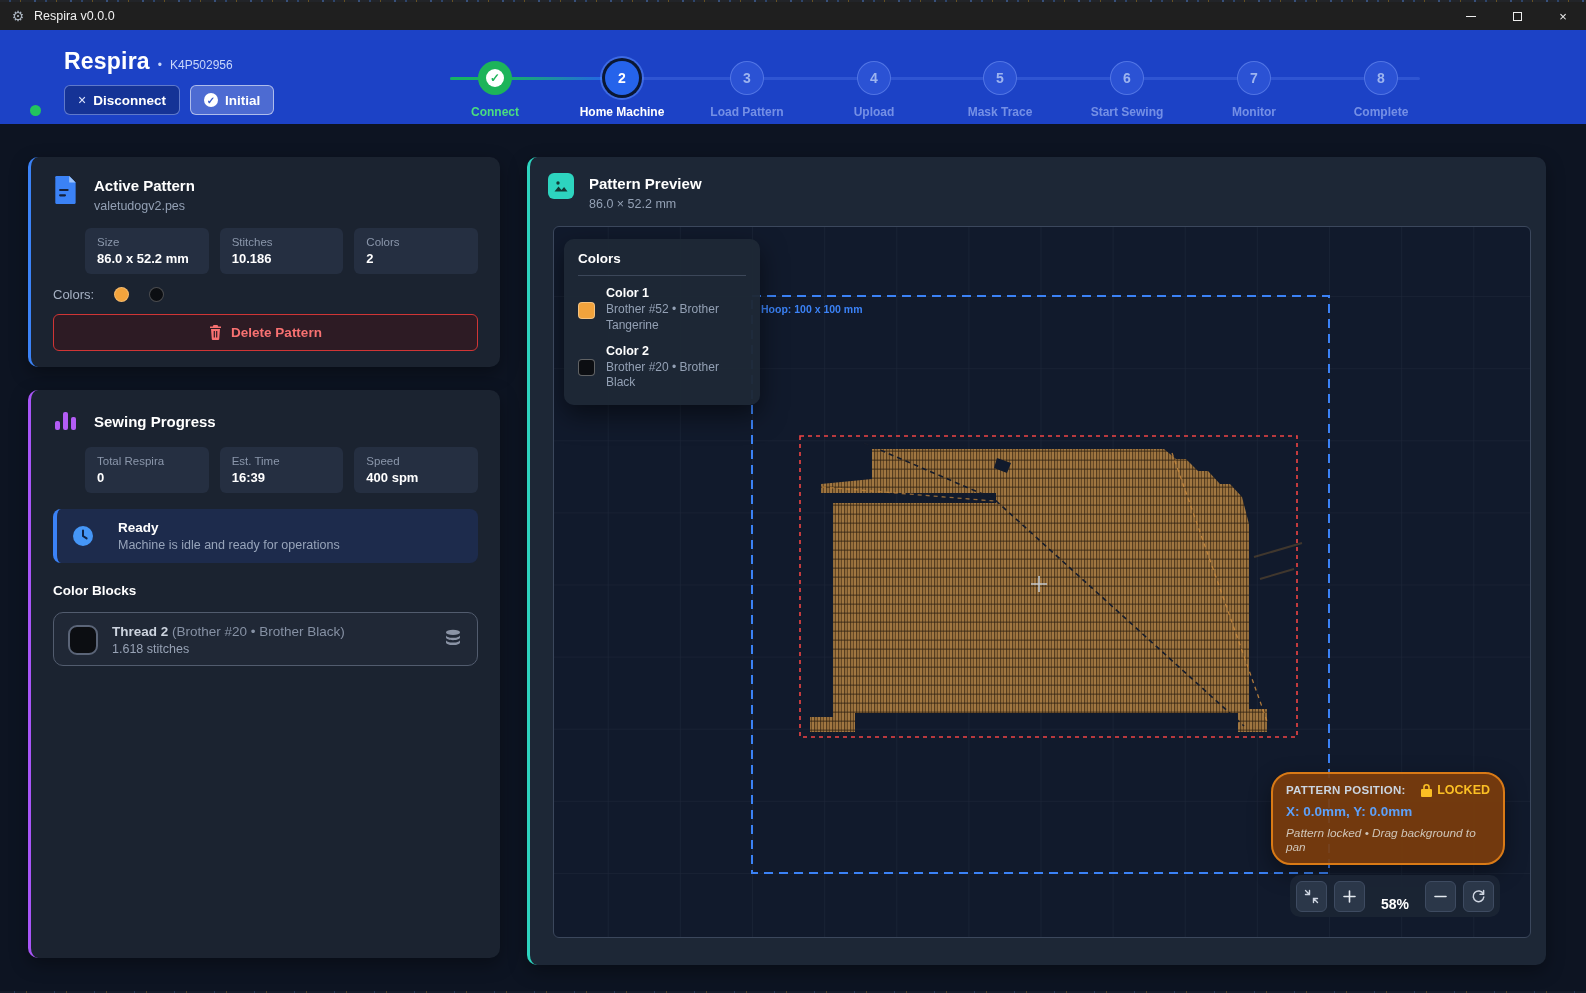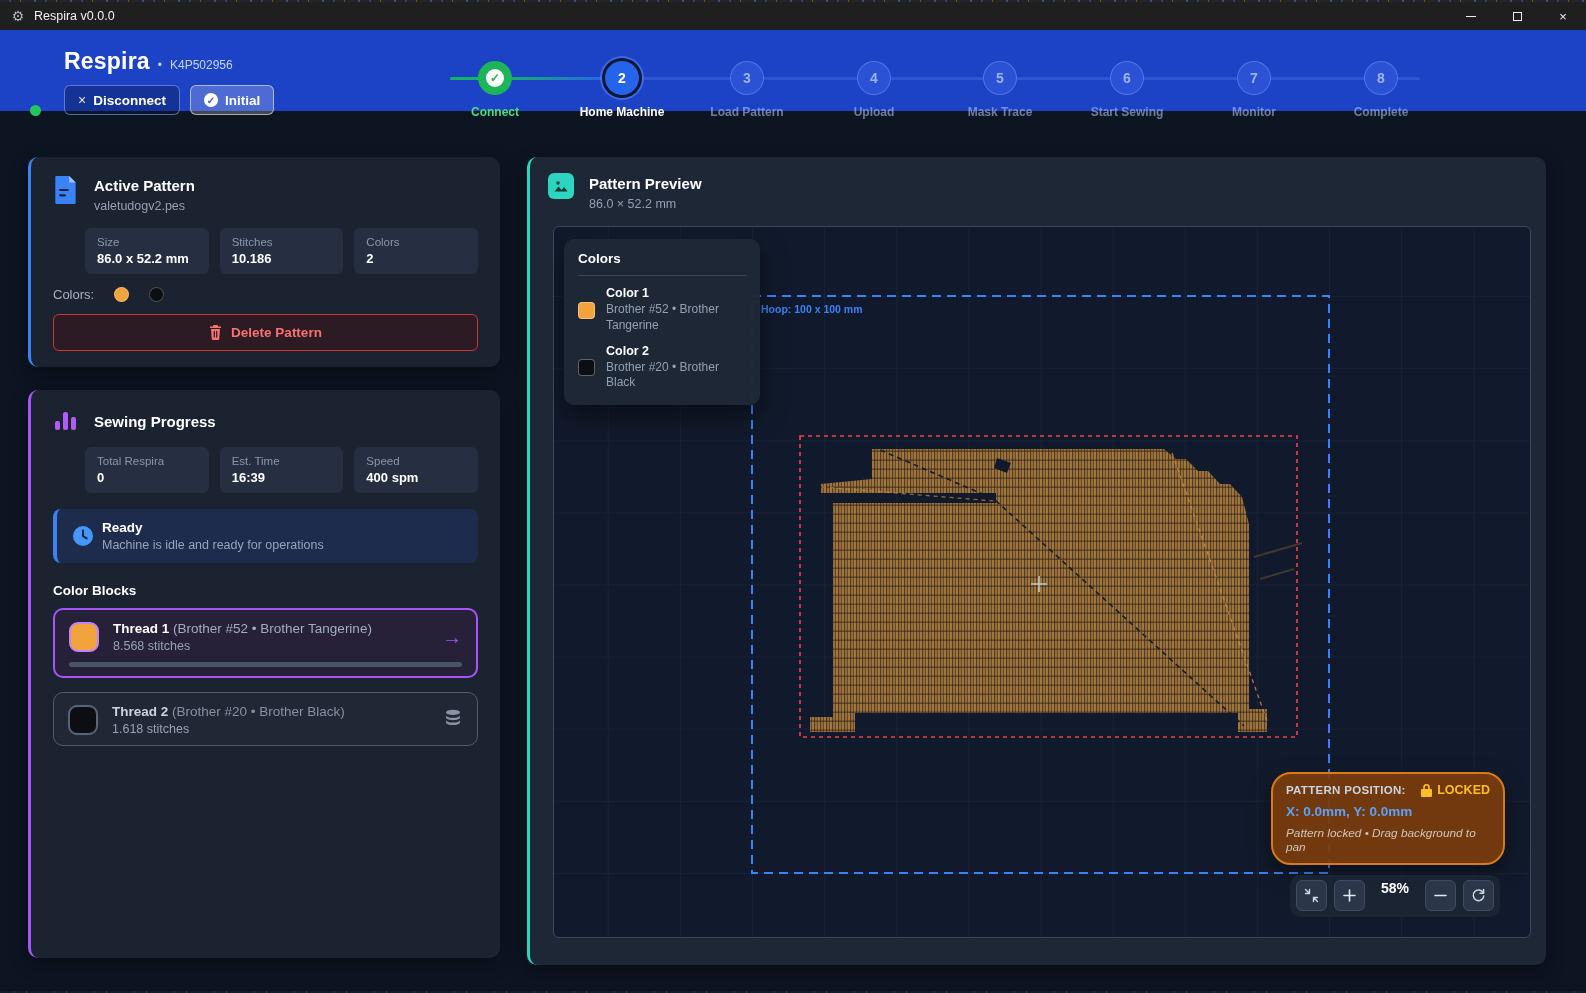--- a/index.html
+++ b/index.html
@@ -17,21 +17,21 @@
   
   .titlebar{position:absolute;top:2px;left:0;right:0;height:28px;background:#1f1f1f;
     display:flex;align-items:center;padding-left:10px;}
   .app-icon{width:16px;height:16px;color:#aab4c0;font-size:14px;line-height:16px;text-align:center;margin-right:8px;}
   .app-title{font-size:12.5px;color:#f0f0f0;}
   .win-controls{margin-left:auto;display:flex;height:28px;}
   .win-btn{width:46px;height:28px;display:flex;align-items:center;justify-content:center;color:#eee;font-size:13px;}
   .win-btn .bar{width:10px;height:1px;background:#eee;}
   .win-btn .box{width:9px;height:9px;border:1px solid #eee;}
   
-  .header{position:absolute;top:30px;left:0;right:0;height:81px;background:#1c42c6;}
+  .header{position:absolute;top:30px;left:0;right:0;height:94px;background:#1c42c6;}
   .conn-dot{position:absolute;left:30px;top:75px;width:11px;height:11px;border-radius:50%;background:#22c55e;}
   .brand{position:absolute;left:64px;top:18px;}
   .brand-row{display:flex;align-items:baseline;gap:8px;}
   .brand-name{font-size:23px;font-weight:bold;color:#fff;letter-spacing:.2px;}
   .brand-sub{font-size:12px;color:#c8d6fa;}
   .brand-buttons{display:flex;gap:10px;margin-top:10px;}
   .hbtn{display:flex;align-items:center;gap:7px;height:30px;padding:0 13px;border-radius:6px;
     font-size:13.5px;font-weight:bold;color:#fff;cursor:default;}
   .hbtn.disconnect{background:rgba(10,22,60,.35);border:1px solid rgba(170,192,255,.5);}
   .hbtn.initial{background:rgba(255,255,255,.22);border:1px solid rgba(255,255,255,.55);}
@@ -67,21 +67,21 @@
   
   .card.pattern{left:28px;top:157px;width:472px;height:210px;border-left:3px solid #3b82f6;padding:18px 22px;}
   .colors-row{display:flex;align-items:center;gap:20px;margin-top:13px;}
   .colors-label{font-size:13px;color:#a7b2c4;}
   .mini-swatch{width:15px;height:15px;border-radius:50%;border:1px solid rgba(255,255,255,.25);}
   .delete-btn{margin-top:12px;height:37px;border-radius:6px;border:1.5px solid #d03535;background:#2d1b24;
     display:flex;align-items:center;justify-content:center;gap:9px;color:#f87171;font-size:13.5px;font-weight:bold;}
   
   .card.sewing{left:28px;top:390px;width:472px;height:568px;border-left:3px solid #a855f7;padding:18px 22px;}
   .status-box{margin-top:16px;background:#1d2b4c;border-left:4px solid #3b82f6;border-radius:8px;
-    padding:11px 15px;display:flex;align-items:center;gap:8px;}
+    padding:11px 15px;display:flex;align-items:center;gap:24px;}
   .status-title{font-size:13.5px;font-weight:bold;color:#fff;}
   .status-desc{font-size:12.5px;color:#97a4ba;margin-top:3px;}
   .section-label{margin-top:20px;font-size:13.5px;font-weight:bold;color:#fff;}
   .thread{border-radius:10px;padding:11px 14px 9px;}
   .thread.t1{margin-top:10px;background:#262039;border:2px solid #a855f7;}
   .thread.t2{margin-top:14px;background:#202836;border:1px solid #525c6e;}
   .thread-row{display:flex;align-items:center;gap:14px;}
   .thread-swatch{width:30px;height:30px;border-radius:9px;flex:none;}
   .thread.t1 .thread-swatch{border:2px solid #c084fc;}
   .thread.t2 .thread-swatch{border:2px solid #5b6578;}
@@ -112,21 +112,21 @@
   
   .pos-overlay{position:absolute;right:25px;bottom:72px;width:234px;background:rgba(122,60,12,.93);
     border:2px solid #d97a16;border-radius:20px;padding:9px 13px;box-shadow:0 8px 22px rgba(0,0,0,.4);}
   .pos-row1{display:flex;align-items:center;justify-content:space-between;}
   .pos-label{font-size:11.5px;font-weight:bold;color:#cbd5e1;letter-spacing:.3px;}
   .lock-badge{display:flex;align-items:center;gap:5px;font-size:12.5px;font-weight:bold;color:#fbbf24;}
   .pos-coords{font-size:13.5px;font-weight:bold;color:#5ea0f8;margin-top:7px;}
   .pos-hint{font-size:11.8px;font-style:italic;color:#cfc5b8;margin-top:7px;}
   
   .zoombar{position:absolute;right:30px;bottom:20px;height:42px;background:rgba(27,37,52,.92);border-radius:10px;
-    padding:5px 6px;display:flex;align-items:flex-start;gap:7px;}
+    padding:5px 6px;display:flex;align-items:flex-end;gap:7px;}
   .zbtn{width:31px;height:31px;border-radius:6px;background:#2b3749;border:1px solid #3e4b61;color:#cfd6e2;
     display:flex;align-items:center;justify-content:center;font-size:17px;}
   .zpct{width:46px;text-align:center;font-size:14px;font-weight:bold;color:#fff;}
 </style>
 </head>
 <body>
 
 <div class="speck-top"></div>
 
 <div class="titlebar">
@@ -275,34 +275,20 @@
       <circle cx="11" cy="11" r="10" fill="#4596f7"></circle>
       <path d="M11 5.5V11l3.6 2.4" stroke="#0e2246" stroke-width="2" fill="none" stroke-linecap="round"></path>
     </svg>
     <div>
       <div class="status-title">Ready</div>
       <div class="status-desc">Machine is idle and ready for operations</div>
     </div>
   </div>
   <div class="section-label">Color Blocks</div>
 
-  <div class="thread t1">
-    <div class="thread-row">
-      <div class="thread-swatch" style="background: rgb(242, 163, 60);"></div>
-      <div>
-        <div class="thread-name">
-          <b>Thread 1</b>
-          <span class="detail">(Brother #52 • Brother Tangerine)</span>
-        </div>
-        <div class="thread-stitches">8.568 stitches</div>
-      </div>
-      <div class="thread-right arrow-glyph">→</div>
-    </div>
-    <div class="progress-track"></div>
-  </div>
 
   <div class="thread t2">
     <div class="thread-row">
       <div class="thread-swatch" style="background: rgb(12, 14, 18);"></div>
       <div>
         <div class="thread-name">
           <b>Thread 2</b>
           <span class="detail">(Brother #20 • Brother Black)</span>
         </div>
         <div class="thread-stitches">1.618 stitches</div>

